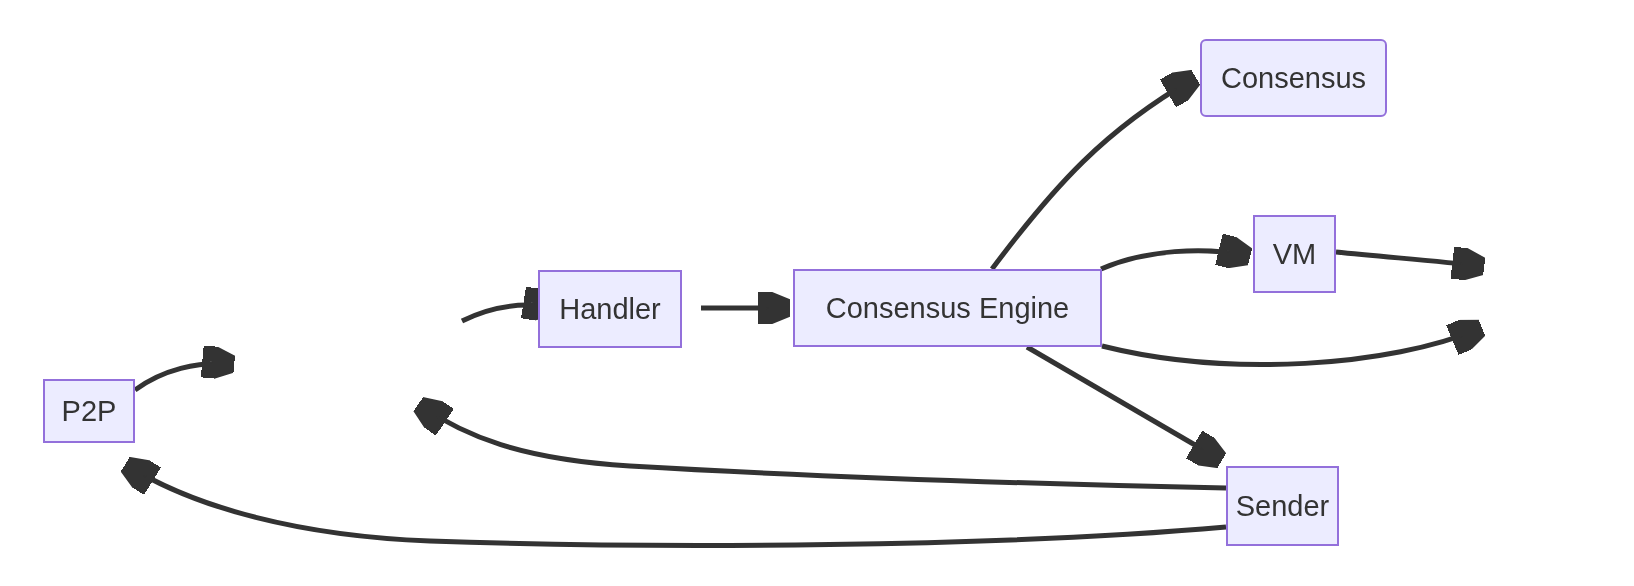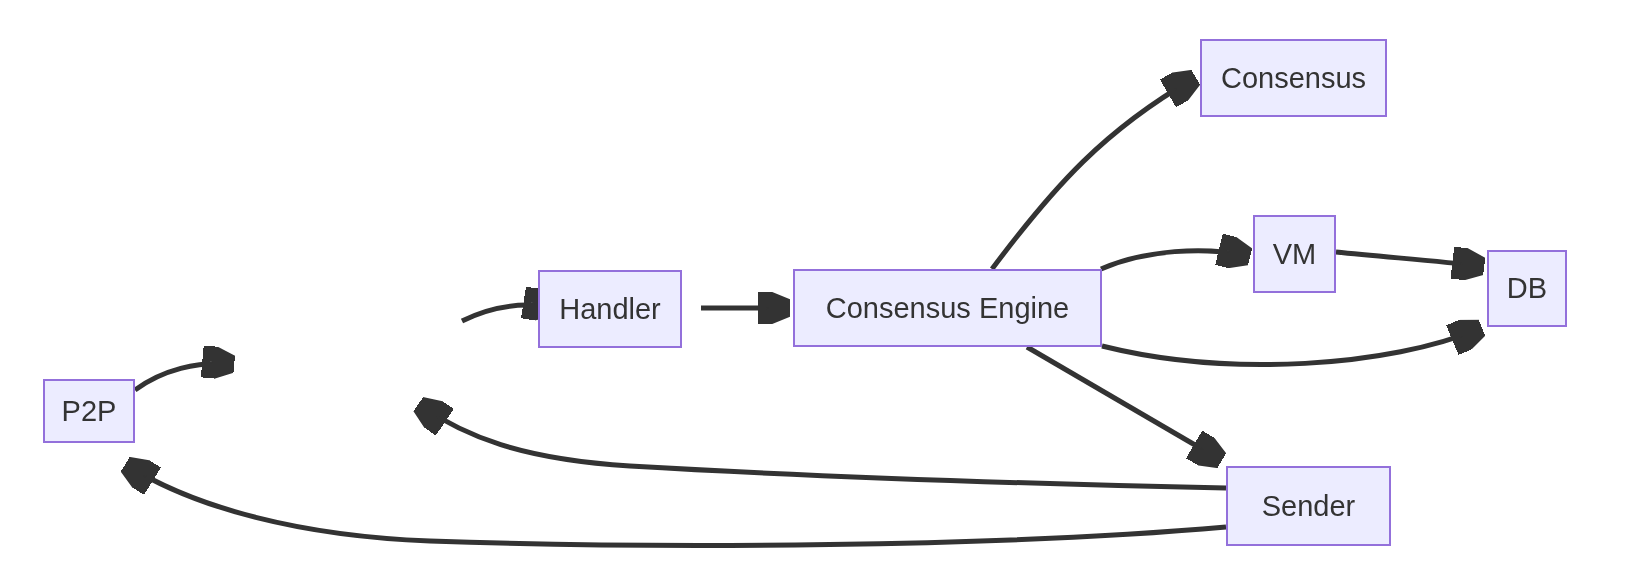--- a/index.html
+++ b/index.html
@@ -60,29 +60,26 @@
 
 
   <div class="node" style="left:538px;top:270px;width:144px;height:78px;">
     <span>Handler</span>
   </div>
 
   <div class="node" style="left:793px;top:269px;width:309px;height:78px;">
     <span>Consensus Engine</span>
   </div>
 
-  <div class="node" style="left:1200px;top:39px;width:187px;height:78px;">
+  <div class="node" style="left:1200px;top:39px;width:187px;height:78px;border-radius:6px;">
     <span>Consensus</span>
   </div>
 
   <div class="node" style="left:1253px;top:215px;width:83px;height:78px;">
     <span>VM</span>
   </div>
 
-  <div class="node" style="left:1487px;top:250px;width:80px;height:77px;">
-    <span>DB</span>
-  </div>
 
-  <div class="node" style="left:1226px;top:466px;width:165px;height:80px;">
+  <div class="node" style="left:1226px;top:466px;width:113px;height:80px;">
     <span>Sender</span>
   </div>
 
 </div>
 
 </body></html>

